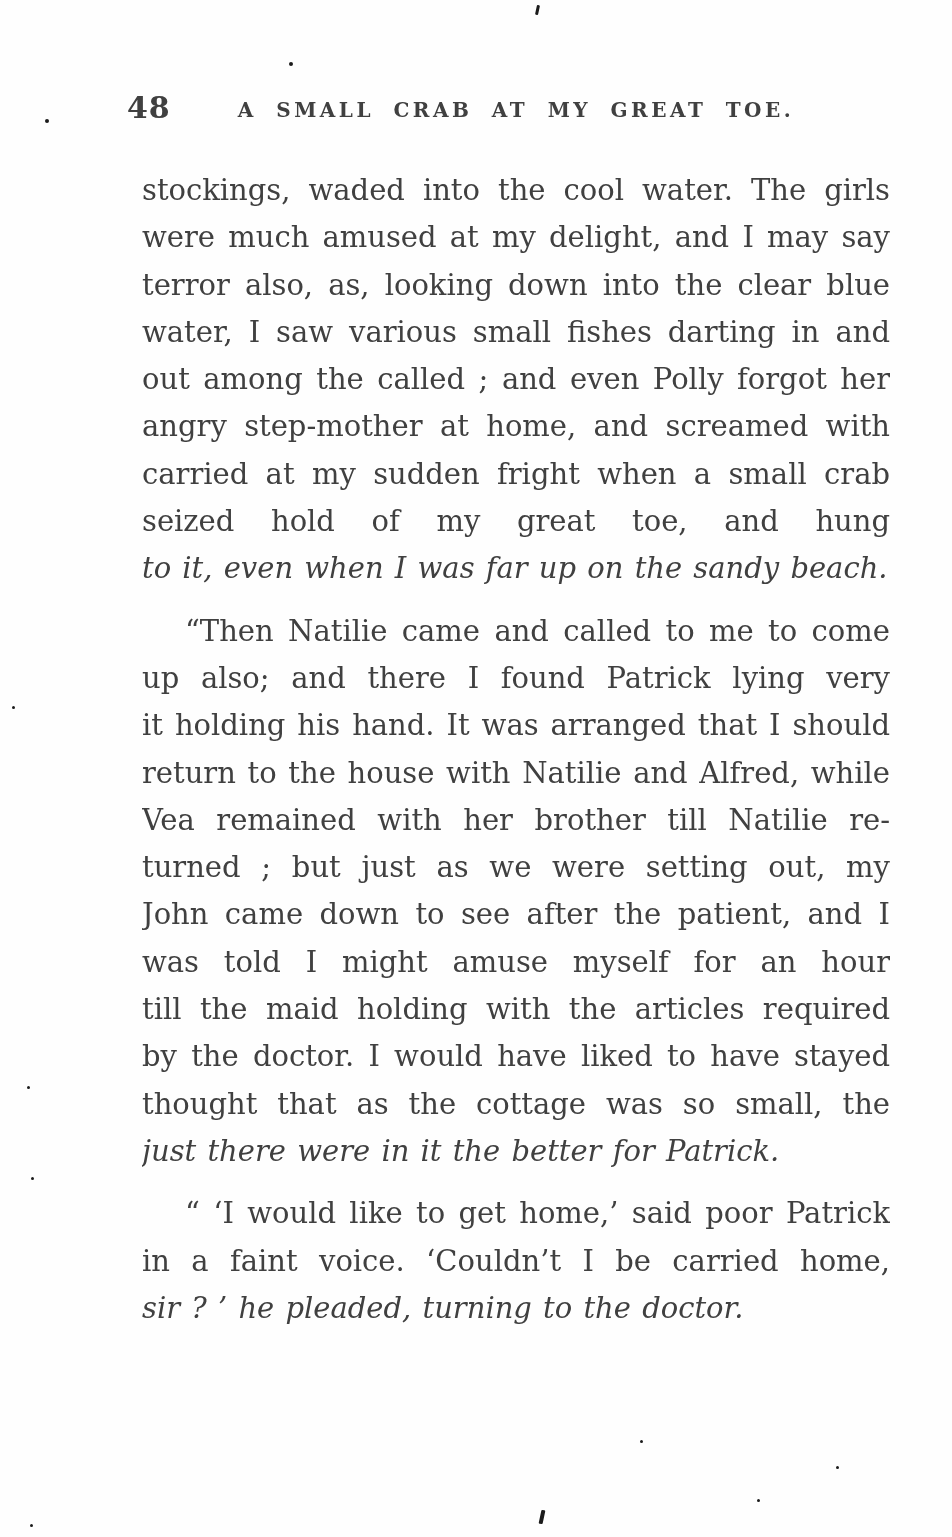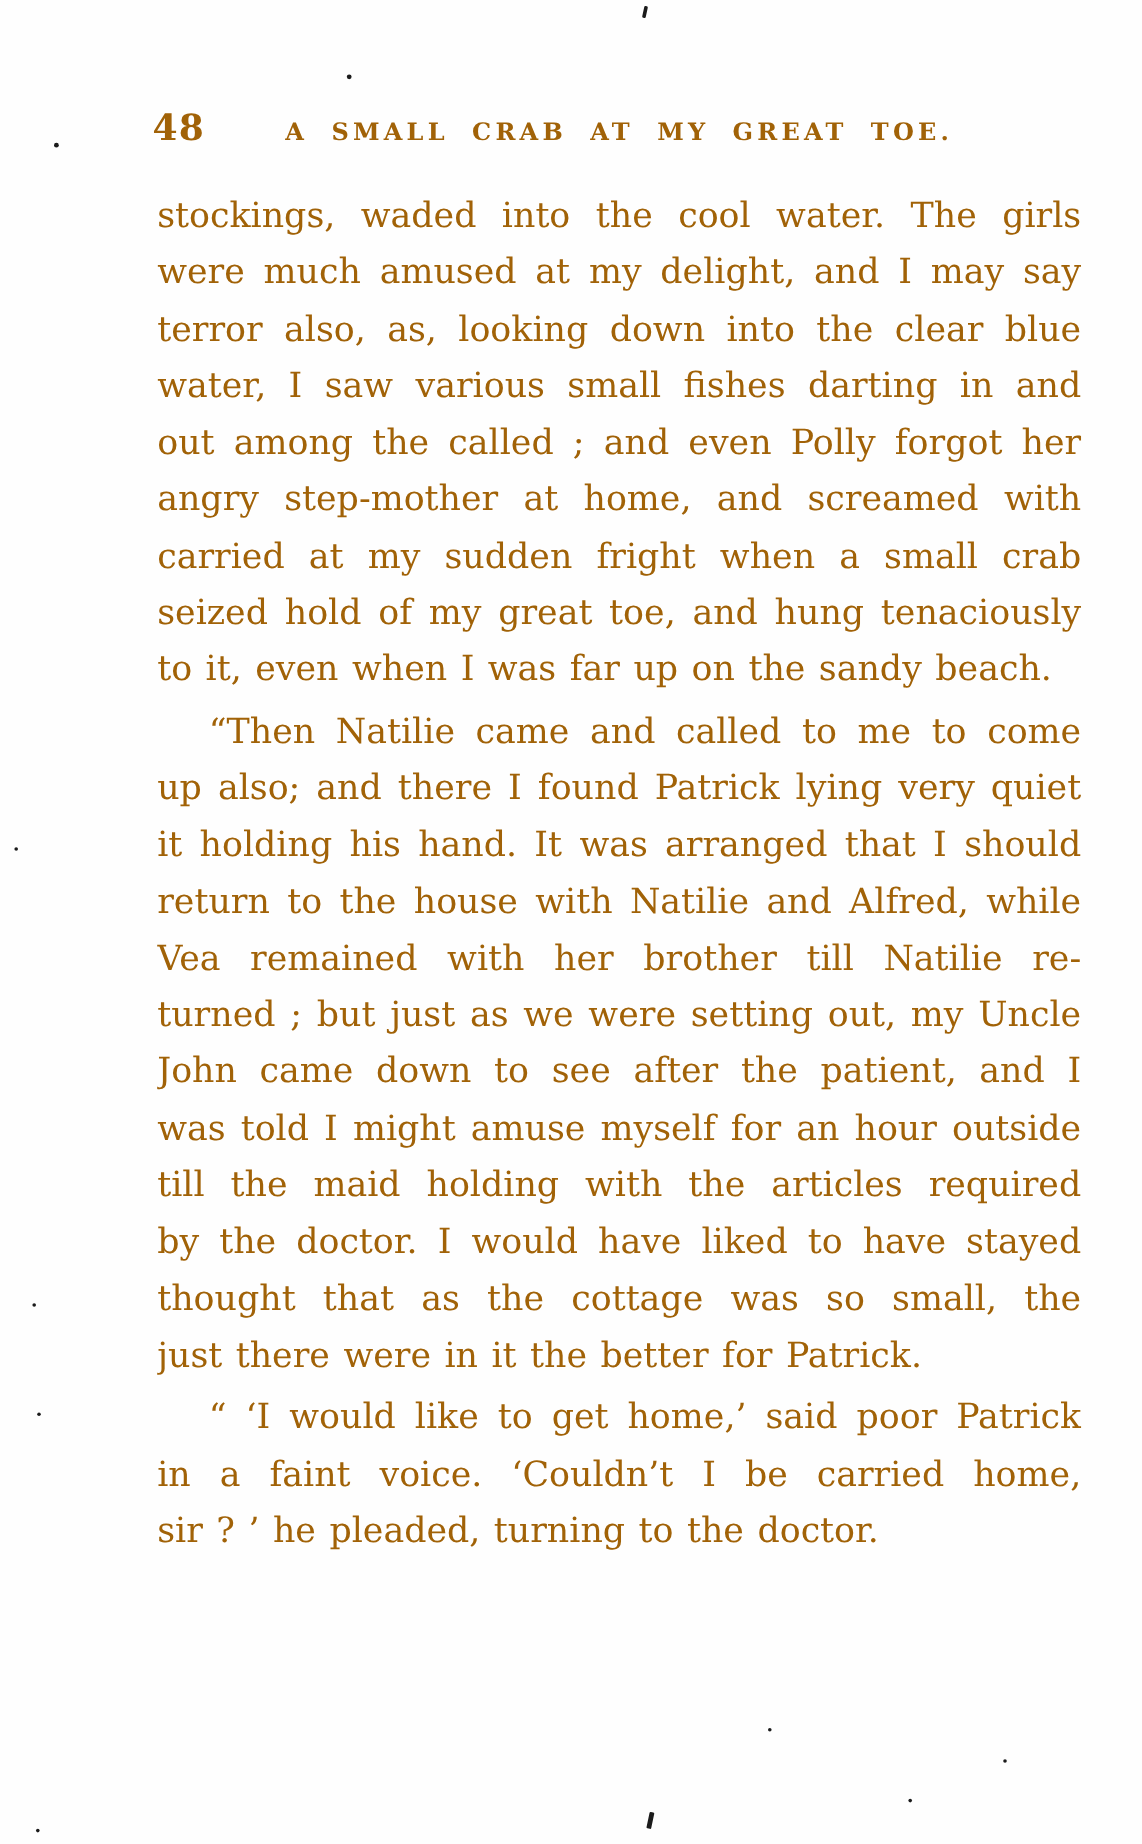--- a/index.html
+++ b/index.html
@@ -5,21 +5,21 @@
   html, body {
     margin: 0;
     padding: 0;
     background: #ffffff;
   }
   .page {
     position: relative;
     width: 952px;
     height: 1537px;
     background: #fefefe;
-    color: #a16207;
+    color: #404040;
     font-family: "DejaVu Serif", "Liberation Serif", serif;
     overflow: hidden;
   }
   .header {
     position: absolute;
     top: 90px;
     left: 127px;
     width: 778px;
     height: 40px;
   }
@@ -43,39 +43,40 @@
     word-spacing: 9px;
     white-space: nowrap;
   }
   .text-block {
     position: absolute;
     top: 152px;
     left: 127px;
     width: 778px;
   }
   .paragraph {
-    margin: 4px;
+    margin: 15px;
     padding: 0;
   }
   .line {
     height: 47.3px;
     line-height: 47.3px;
     font-size: 29px;
     white-space: normal;
     text-align: justify;
     text-align-last: justify;
     word-spacing: 2px;
     overflow: hidden;
   }
   .line.indent {
     padding-left: 43px;
   }
   .line.last {
     text-align: center;
     text-align-last: left;
+    font-style: italic;
   }
   .speck {
     position: absolute;
     background: #1b1b1b;
     border-radius: 50%;
   }
   .speck.tick {
     border-radius: 1px;
     transform: rotate(12deg);
   }

